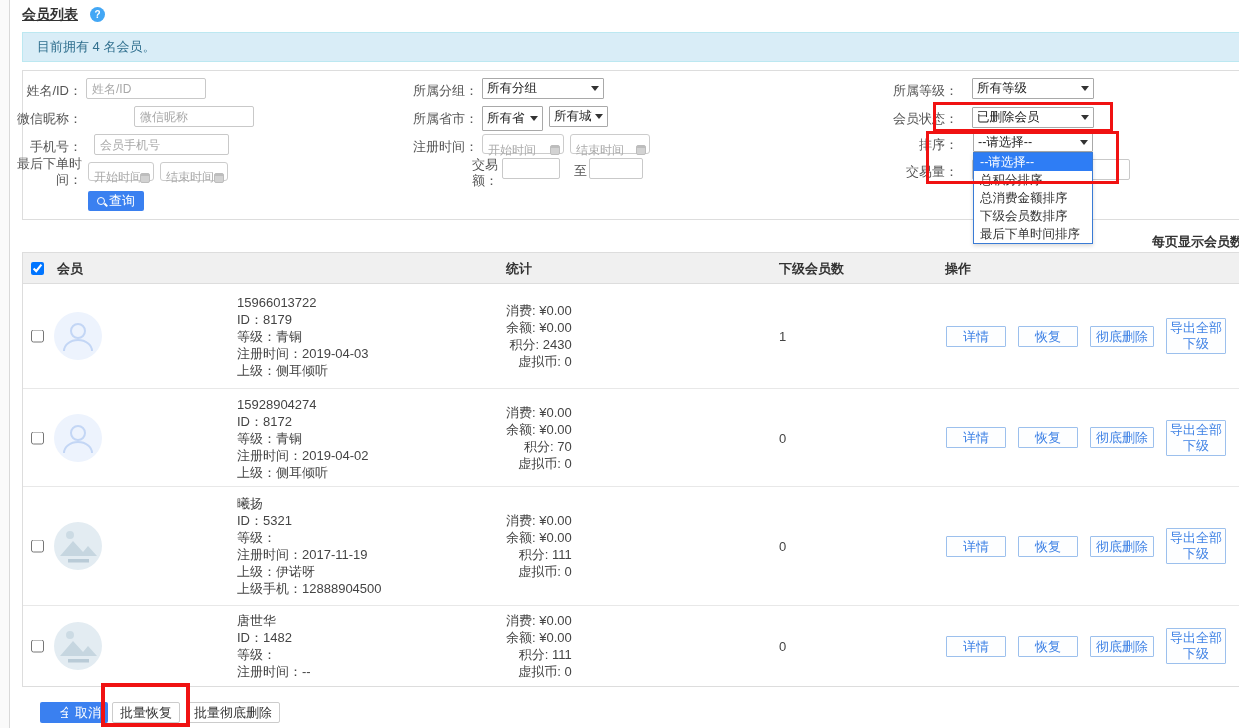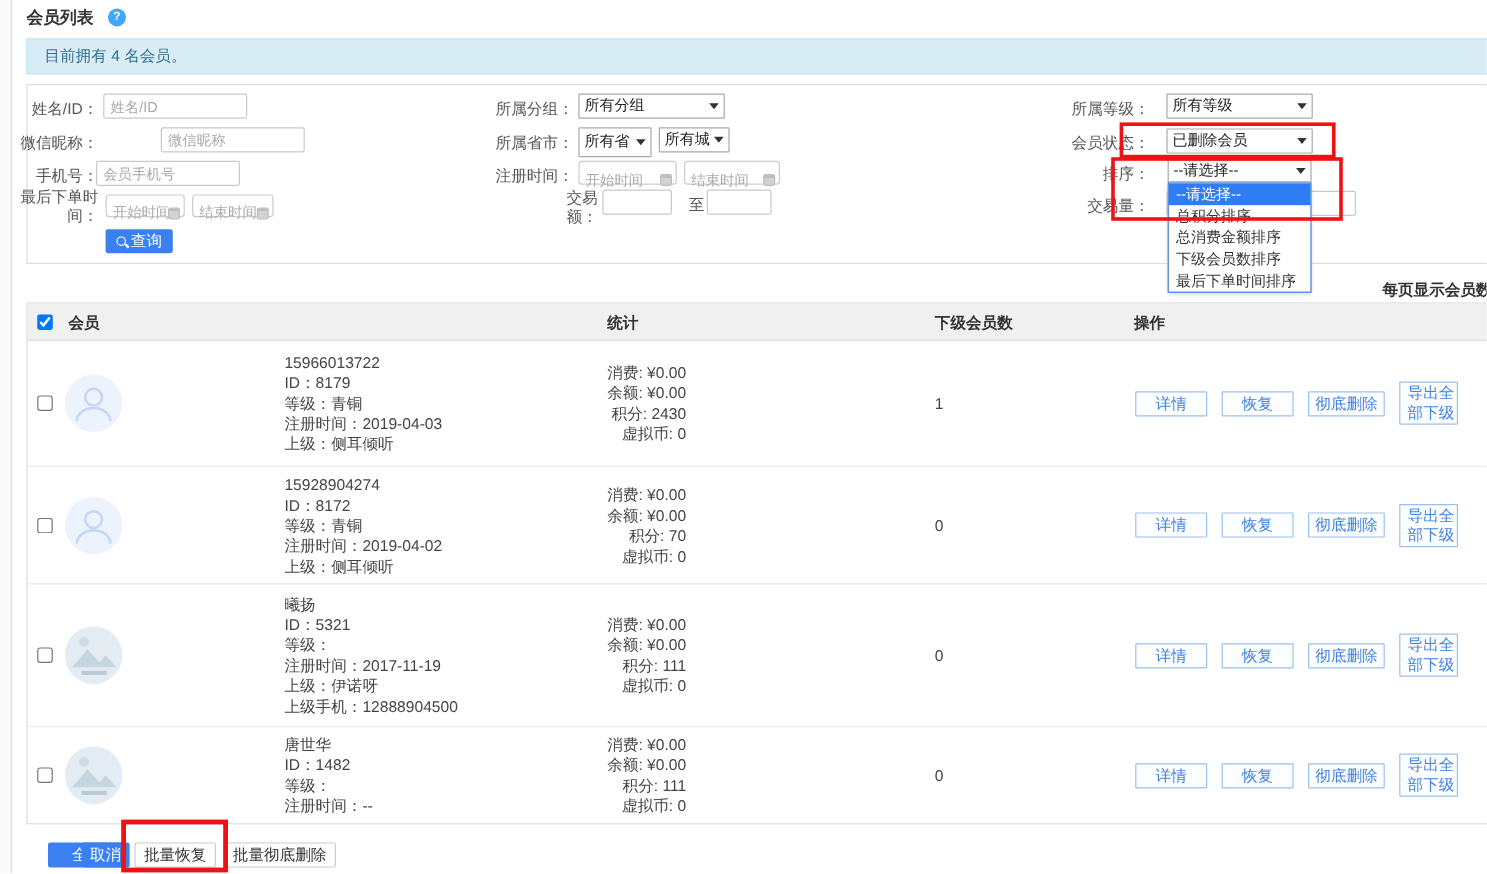--- a/index.html
+++ b/index.html
@@ -2,21 +2,21 @@
 <html><head>
 <meta charset="utf-8">
 <style>
   * { margin:0; padding:0; box-sizing:border-box; }
   html,body { width:1239px; height:728px; overflow:hidden; background:#fff; }
   body { font-family:"Liberation Sans","DejaVu Sans",sans-serif; font-size:13px; color:#444; }
   .page { position:relative; width:1239px; height:728px; background:#fff; overflow:hidden; }
   .left-strip { position:absolute; left:0; top:0; width:10px; height:728px; background:#fafafa; border-right:1px solid #d9d9d9; }
 
   
-  .title { position:absolute; left:22px; top:6px; font-size:14px; font-weight:bold; color:#333; }
+  .title { position:absolute; left:22px; top:6px; font-size:14px; font-weight:bold; color:#333;text-decoration:underline; }
   .help-icon { position:absolute; left:90px; top:7px; width:15px; height:15px; border-radius:50%;
     background:#43a7f5; color:#fff; font-size:10px; font-weight:bold; text-align:center; line-height:15px; }
 
   
   .alert { position:absolute; left:22px; top:32px; width:1288px; height:30px; background:#d9edf7;
     border:1px solid #bce8f1; color:#31708f; line-height:28px; padding-left:14px; }
 
   
   .filter-box { position:absolute; left:22px; top:70px; width:1288px; height:150px; border:1px solid #ddd; background:#fff; }
   .flabel { position:absolute; color:#555; text-align:right; line-height:16px; }
@@ -61,21 +61,21 @@
   .avatar.person { background:#edf3fd; }
   .avatar.placeholder { background:#e3ecf2; }
   .info { position:absolute; left:214px; top:50%; transform:translateY(-50%); line-height:17px; color:#444; white-space:nowrap; }
   .stats { position:absolute; left:483px; top:50%; transform:translateY(-50%); line-height:17px; color:#444; white-space:nowrap;text-align:right; }
   .subcount { position:absolute; left:756px; top:50%; transform:translateY(-50%); color:#444; }
   .actions { position:absolute; left:923px; top:50%; transform:translateY(-50%); display:flex; align-items:center; }
   .act-btn { border:1px solid #9cc0ed; background:#fdfeff; color:#3f82e5; font-size:13px; font-family:inherit;
     text-align:center; cursor:pointer; border-radius:1px; }
   .act-sm { width:60px; height:21px; line-height:19px; margin-right:12px; }
   .act-md { width:64px; height:21px; line-height:19px; margin-right:12px; }
-  .act-export { width:49px; line-height:16px; padding:1px 2px;text-align:right; }
+  .act-export { width:60px; line-height:16px; padding:1px 2px; }
 
   
   .fbtn-blue { position:absolute; top:702px; height:21px; background:#3a80f0; color:#fff; border:none; border-radius:2px;
     font-size:13px; font-family:inherit; cursor:pointer; }
   .fbtn-plain { position:absolute; top:702px; height:21px; background:#fff; color:#333; border:1px solid #ccc;
     border-radius:2px; font-size:13px; font-family:inherit; cursor:pointer; }
 </style>
 </head>
 <body>
 
@@ -87,21 +87,21 @@
 
   <div class="alert">目前拥有 4 名会员。</div>
 
   <div class="filter-box"></div>
 
   <div class="flabel" style="left:8px;top:83px;width:74px;">姓名/ID：</div>
   <input class="tinput" style="left: 86px; top: 78px; width: 120px; height: 21px;" placeholder="姓名/ID">
   <div class="flabel" style="left:8px;top:111px;width:74px;">微信昵称：</div>
   <input class="tinput" style="left: 86px; top: 106px; width: 120px; height: 21px; margin-left: 48px;" placeholder="微信昵称">
   <div class="flabel" style="left:8px;top:139px;width:74px;">手机号：</div>
-  <input class="tinput" style="left: 80px; top: 134px; width: 120px; height: 21px;" placeholder="会员手机号">
+  <input class="tinput" style="left: 94px; top: 134px; width: 135px; height: 21px;" placeholder="会员手机号">
   <div class="flabel" style="left:16px;top:156px;width:66px;">最后下单时间：</div>
   <div class="dateinput" style="left:88px;top:162px;width:66px;height:19px;">
     <span class="ph">开始时间</span>
     <span class="cal-icon"></span>
   </div>
   <div class="dateinput" style="left:160px;top:162px;width:68px;height:19px;">
     <span class="ph">结束时间</span>
     <span class="cal-icon"></span>
   </div>
   <button class="btn-primary" style="left:88px;top:191px;width:56px;height:20px;">

